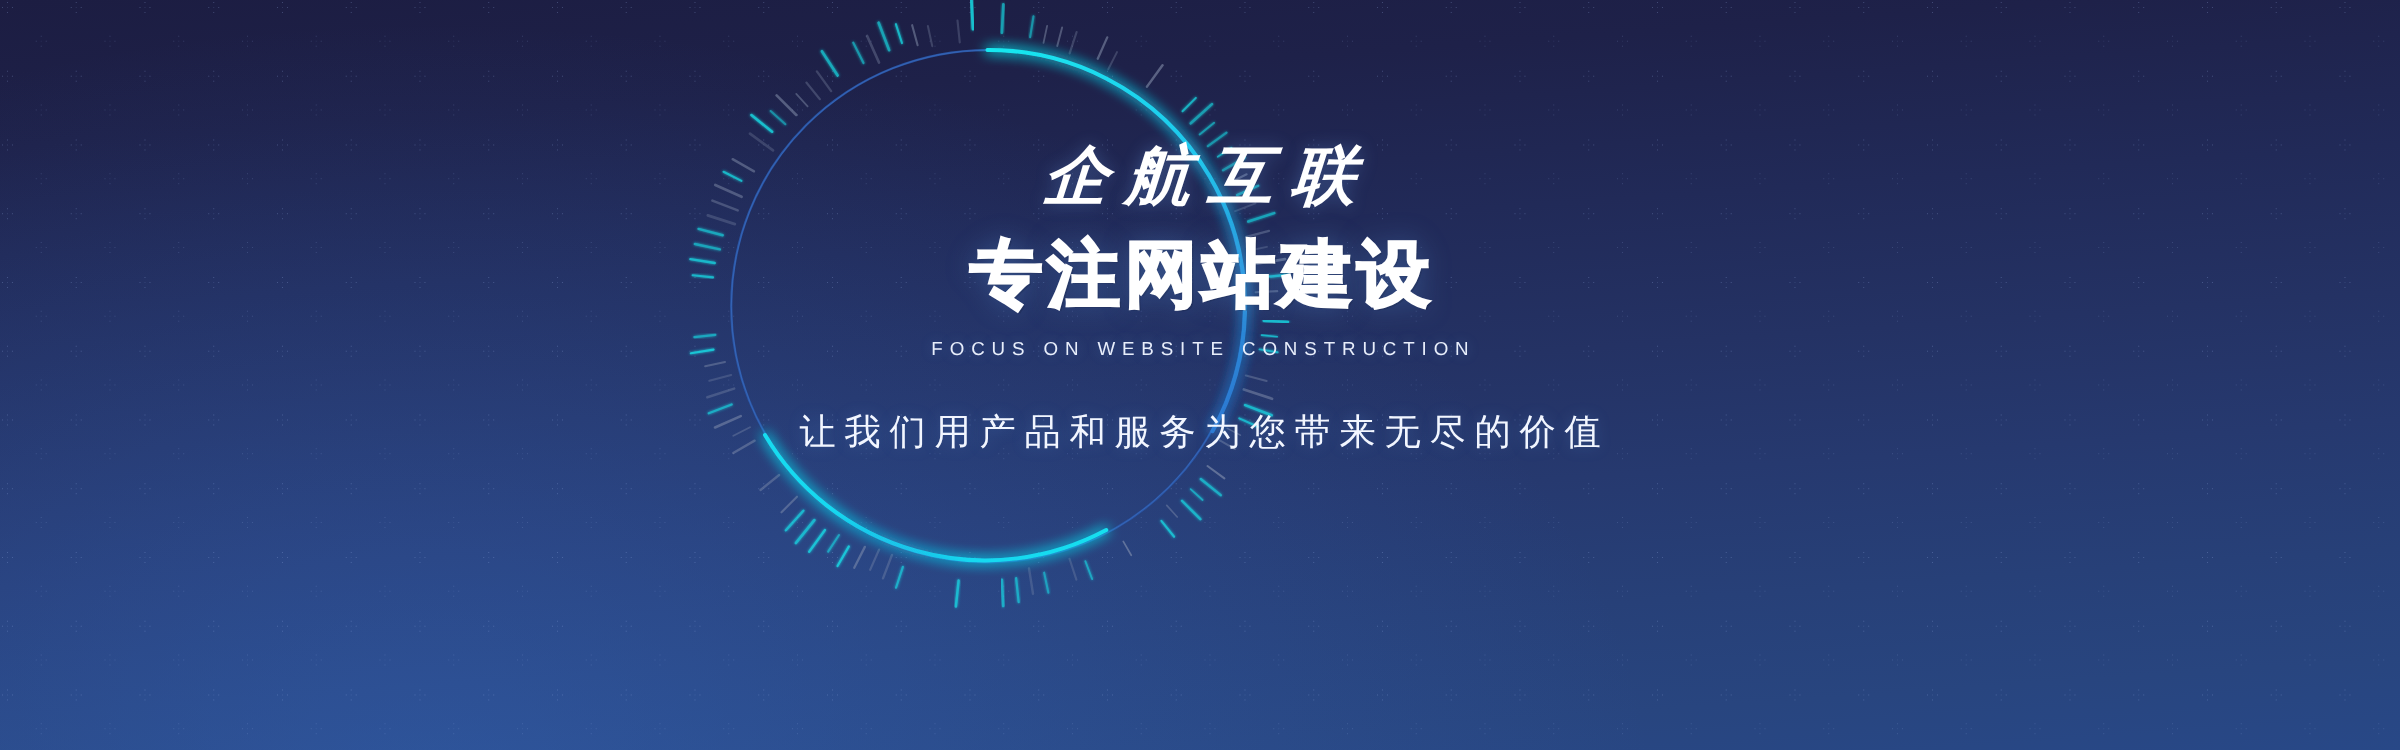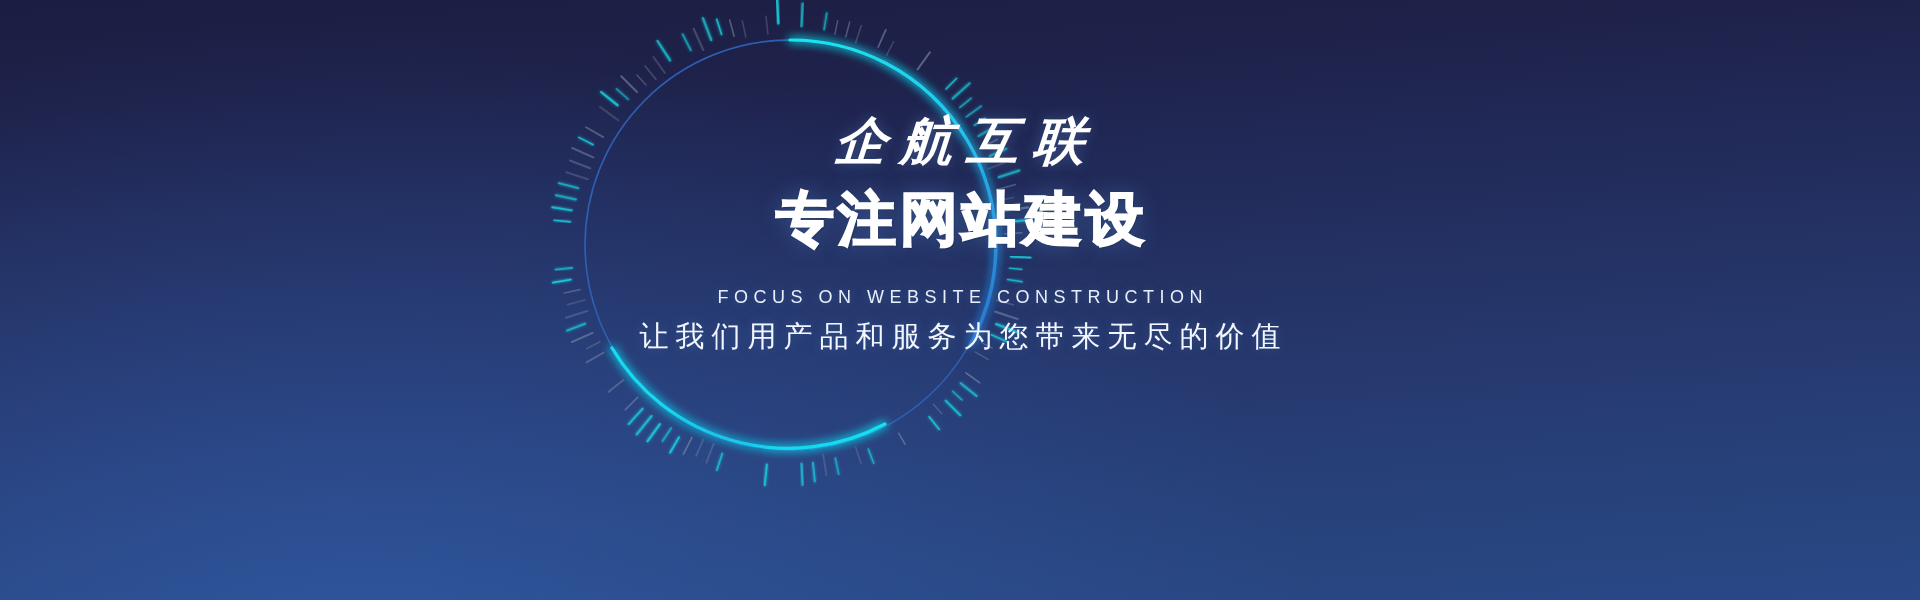--- a/index.html
+++ b/index.html
@@ -104,34 +104,34 @@
     color: #ffffff;
     -webkit-text-stroke: 2px #ffffff;
     text-shadow:
       0 0 1px #ffffff,
       0 0 22px rgba(110,180,255,0.35),
       2px 2px 0 rgba(10,14,40,0.25);
     white-space: nowrap;
   }
 
   .subtitle-en {
-    margin-top: 40px;
+    margin-top: 24px;
     font-family: "Liberation Sans", "DejaVu Sans", sans-serif;
-    font-size: 18px;
+    font-size: 15px;
     line-height: 1;
     font-weight: 400;
     letter-spacing: 5.5px;
     text-indent: 5.5px;
     color: #e8eefb;
     text-shadow: 0 0 10px rgba(110,180,255,0.28);
     white-space: nowrap;
   }
 
   .tagline {
-    margin-top: 16px;
+    margin-top: 44px;
     font-family: "DejaVu Sans", "Liberation Sans", sans-serif;
     font-size: 29px;
     line-height: 1;
     font-weight: 400;
     letter-spacing: 7px;
     text-indent: 7px;
     color: #f2f6ff;
     text-shadow: 0 0 12px rgba(110,180,255,0.25);
     white-space: nowrap;
   }

